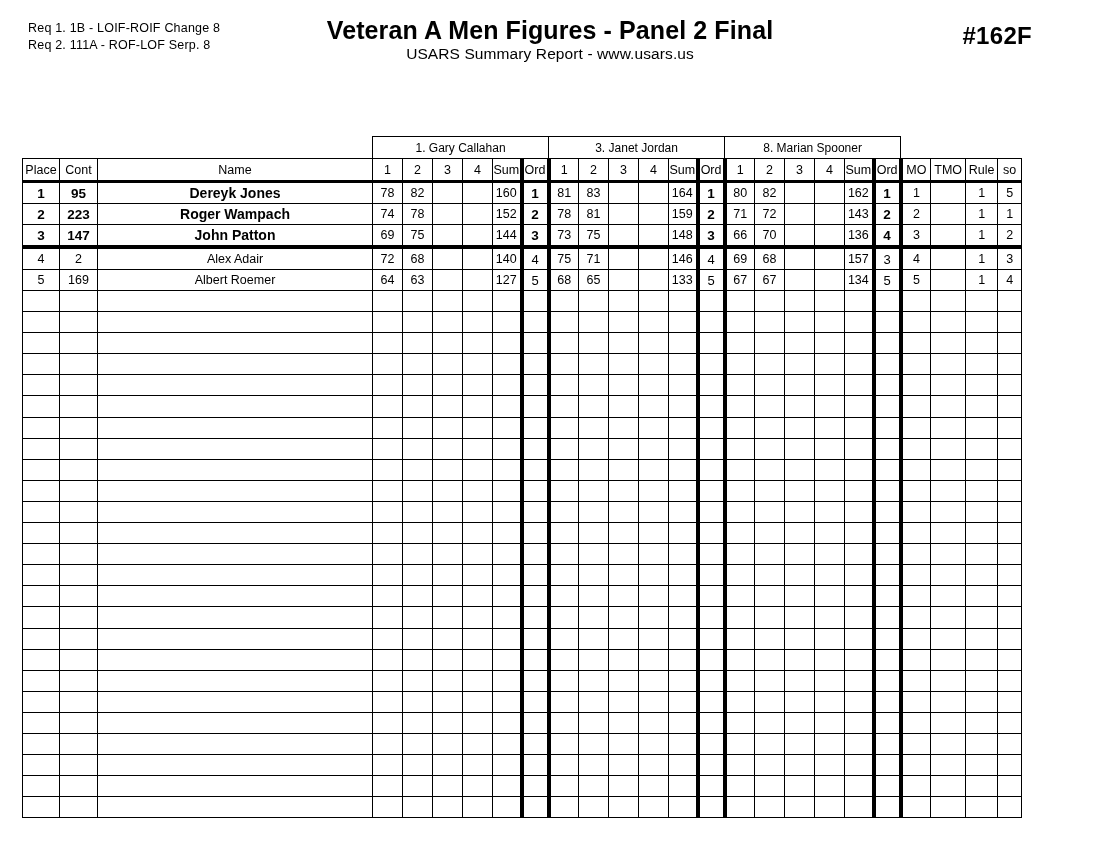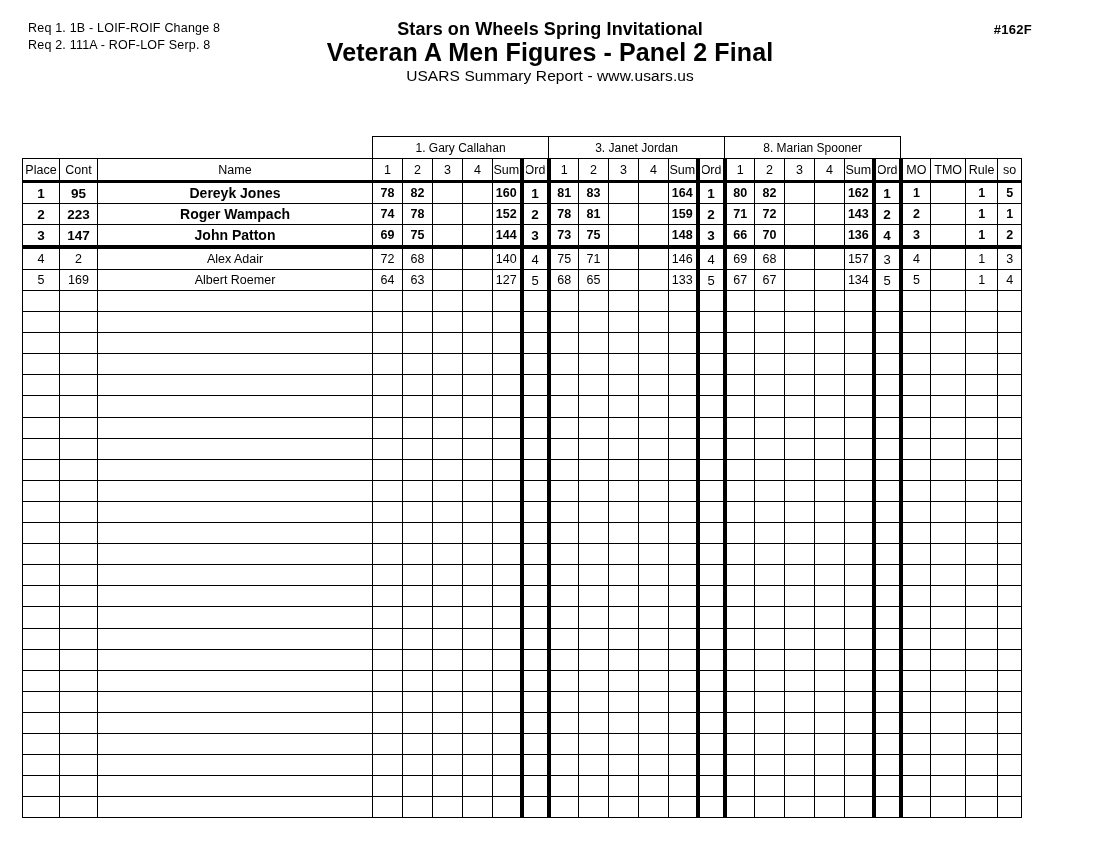--- a/index.html
+++ b/index.html
@@ -52,21 +52,21 @@
   }
   .t-report {
     font-size: 15.5px;
     line-height: 22px;
     letter-spacing: 0.1px;
   }
   #doc-code {
     position: absolute;
     right: 68px;
     top: 22px;
-    font-size: 13px;
+    font-size: 24px;
     font-weight: bold;
     letter-spacing: 0.3px;
   }
 
   
   #sheet {
     position: absolute;
     left: 22px;
     top: 136px;
     width: 1013px;
@@ -102,21 +102,20 @@
     border-bottom: none !important;
   }
   td.jgap {
     border: none !important;
   }
 
   
   tr.col-head td {
     height: 21px;
     font-size: 12.5px;
-    border-radius: 10px;
   }
 
   
   tr.data-row td, tr.blank-row td {
     height: 20px;
   }
   tr.blank-row td { height: 20.1px; }
 
   
   td.c-name {
@@ -134,41 +133,40 @@
     text-align: right;
     padding-right: 4px;
   }
 
   
   tr.top3 td {
     font-weight: bold;
     font-size: 13.5px;
   }
   tr.top3 td.c-name { font-size: 14px; }
-  tr.top3 td.num, tr.top3 td.sum { font-weight: bold; font-size: 12.5px; }
+  tr.top3 td.num, tr.top3 td.sum { font-weight: normal; font-size: 12.5px; }
 
   
   .tl { border-left: 4px solid #000 !important; }
   .tr-b { border-right: 4px solid #000 !important; }
   tr.thickbottom td { border-bottom: 4px solid #000 !important; }
   tr.headsep td { border-bottom: 3px solid #000 !important; }
 
   
   td.ord { font-weight: bold; font-size: 13px; }
 </style>
 </head>
 <body>
 
 <div id="req-block">
   <div>Req 1.  1B - LOIF-ROIF Change 8</div>
   <div>Req 2.  111A - ROF-LOF Serp. 8</div>
 </div>
 
 <div id="title-block">
-  <div class="t-event">Stars on Wheels Spring Invitational</div>
   <div class="t-division">Veteran A Men Figures - Panel 2 Final</div>
   <div class="t-report">USARS Summary Report - www.usars.us</div>
 </div>
 
 <div id="doc-code">#162F</div>
 
 <div id="sheet">
   <table class="grid">
     <colgroup>
       <col style="width:37px">

